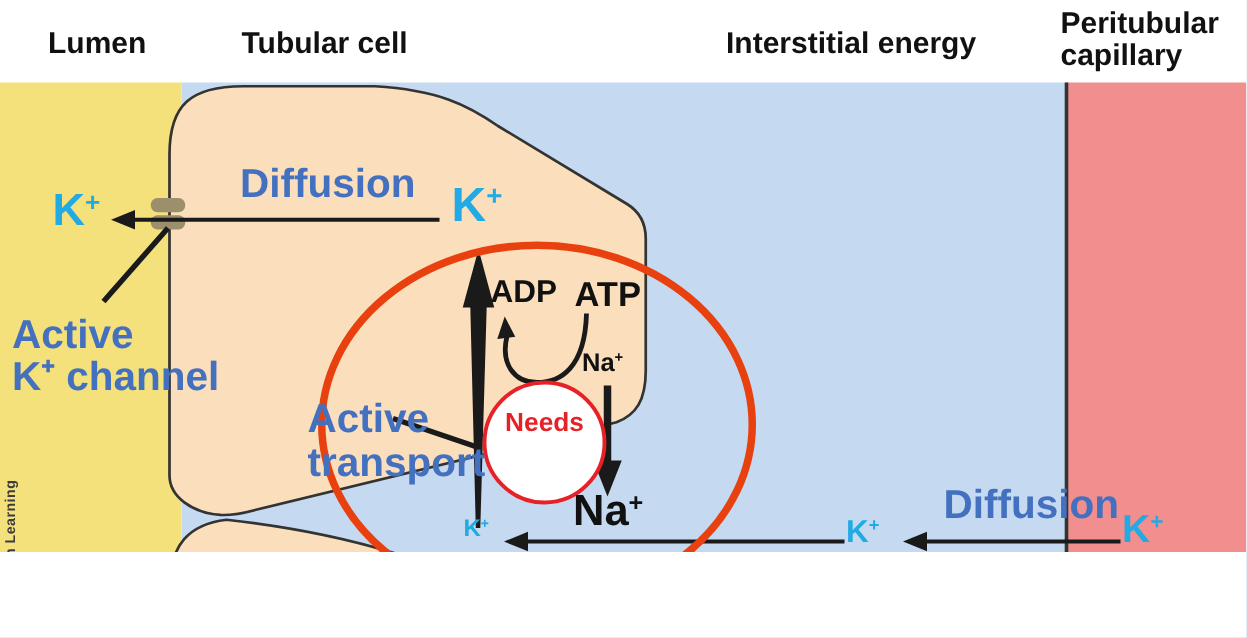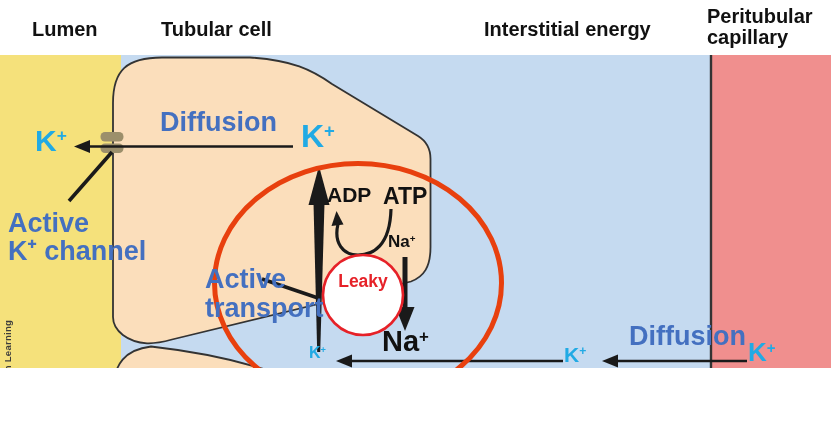--- a/index.html
+++ b/index.html
@@ -107,21 +107,21 @@
   </div>
   <div class="lbl blue" style="left:205px;top:265px;line-height:29px">
     <div>Active</div>
     <div>transport</div>
   </div>
 
   <div class="lbl blk" style="left:327px;top:183px;font-size:21px">ADP</div>
   <div class="lbl blk" style="left:383px;top:183px;font-size:23px">ATP</div>
 
   <div class="lbl red" style="left:323px;top:271px;width:80px">
-    <div>Leaky</div>
+    <div>Needs</div>
   </div>
 
   <div class="lbl cyan ion" style="left:35px;top:124px;font-size:30px">
     <span>K</span><sup>+</sup>
   </div>
   <div class="lbl cyan ion" style="left:301px;top:118px;font-size:32px">
     <span>K</span><sup>+</sup>
   </div>
   <div class="lbl cyan ion" style="left:309px;top:344px;font-size:16px">
     <span>K</span><sup>+</sup>

